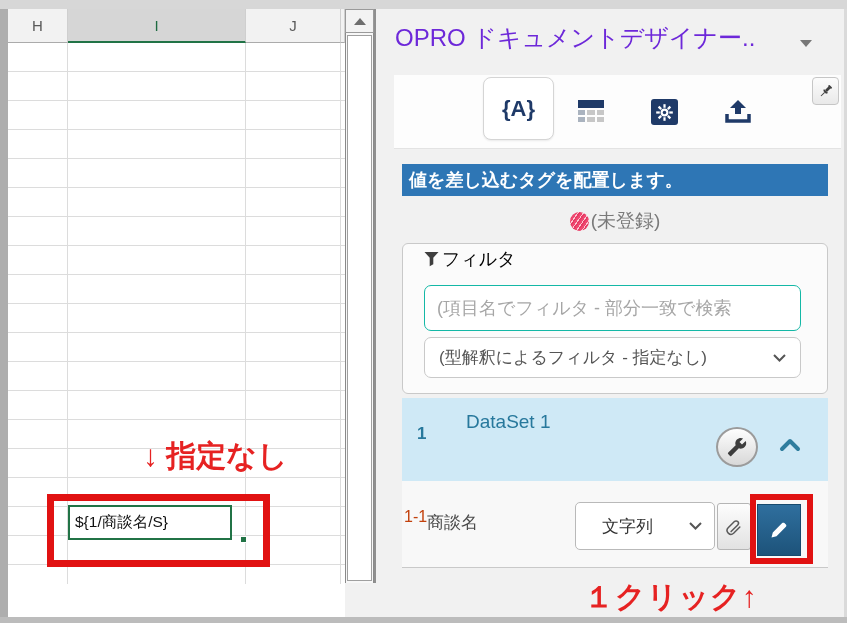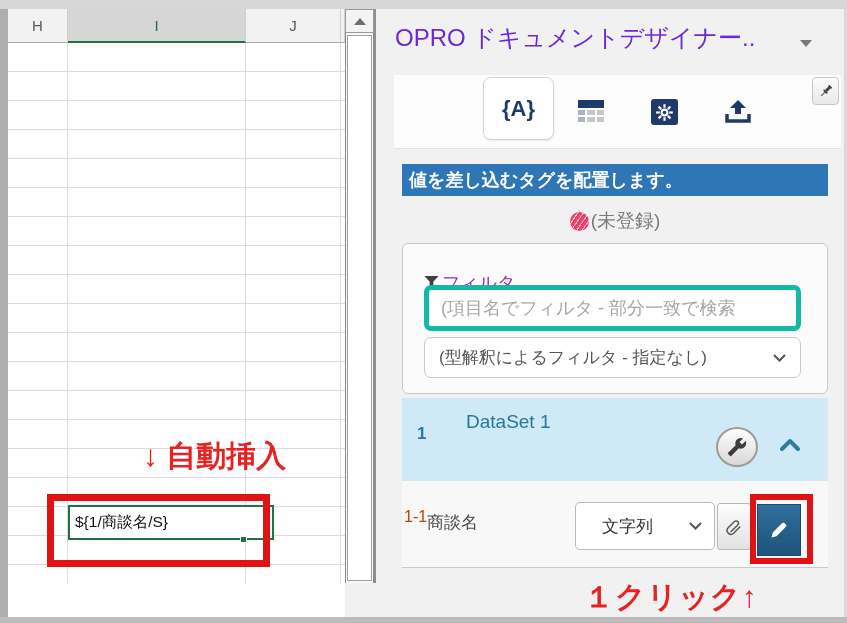--- a/index.html
+++ b/index.html
@@ -31,21 +31,21 @@
                   border-left:1px solid #8a8a8a; border-right:1px solid #8a8a8a; }
   .scroll-up    { left:345px; top:9px; width:29px; height:24px; background:#f3f3f3;
                   border:1px solid #9a9a9a; display:flex; align-items:center; justify-content:center; }
   .tri-up   { width:0; height:0; border-left:6px solid transparent; border-right:6px solid transparent;
               border-bottom:7px solid #6e6e6e; }
   .scroll-thumb { left:347px; top:35px; width:25px; height:546px; background:#fff; border:1px solid #9f9f9f; }
   .splitter { left:374px; top:9px; width:2px; height:574px; background:#8f8f8f; }
 
   
   .autoinsert { left:143px; top:436px; font-size:30px; font-weight:bold; color:#e62222; white-space:nowrap; z-index:30; }
-  .tag-cell   { left:68px; top:505px; width:206px; height:35px; background:#fff; border:2px solid #217346;
+  .tag-cell   { left:68px; top:505px; width:164px; height:35px; background:#fff; border:2px solid #217346;
                 display:flex; align-items:center; padding-left:5px; font-size:15.5px; color:#111; z-index:20; }
   .fill-handle{ left:240px; top:536px; width:7px; height:7px; background:#217346; border:1px solid #fff; z-index:22; }
   .redbox-cell{ left:47px; top:494px; width:223px; height:73px; border:7px solid #e11212; z-index:25; }
   .oneclick   { left:584px; top:577px; font-size:30px; font-weight:bold; color:#e62222;
                 letter-spacing:1px; white-space:nowrap; z-index:30; }
 
   
   .pane-title { left:395px; top:22px; width:395px; height:34px; font-size:24px; color:#6d28d9; white-space:nowrap; }
   .title-caret{ left:800px; top:40px; width:0; height:0; border-left:6px solid transparent;
                 border-right:6px solid transparent; border-top:7px solid #777; }
@@ -74,23 +74,23 @@
   .banner { left:402px; top:164px; width:426px; height:32px; background:#2e76b5; color:#fff;
             font-size:18px; font-weight:bold; line-height:32px; padding-left:7px; white-space:nowrap; }
 
   .unreg-row { left:402px; top:207px; width:426px; height:28px; display:flex; align-items:center;
                justify-content:center; gap:2px; color:#7a7a7a; font-size:19px; }
   .hatch-dot { width:19px; height:19px; border-radius:50%;
                background:repeating-linear-gradient(125deg,#ef476f 0 2px,#fbc6d2 2px 3px,#e63963 3px 4.5px); }
 
   .filter-card  { left:402px; top:243px; width:426px; height:151px; background:#fbfbfb;
                   border:1px solid #c9c9c9; border-radius:6px; }
-  .filter-label { left:424px; top:271px; height:24px; display:flex; align-items:center; gap:3px;
-                  color:#a21caf; font-size:18px;text-decoration:underline; }
-  .search-input { left:424px; top:285px; width:377px; height:46px; border:5px solid #14b8a6;
+  .filter-label { left:424px; top:247px; height:24px; display:flex; align-items:center; gap:3px;
+                  color:#000000; font-size:18px; }
+  .search-input { left:424px; top:285px; width:377px; height:46px; border:1px solid #14b8a6;
                   border-radius:7px; padding:0 12px; font-size:18px; color:#333; background:#fff; }
   .search-input::placeholder { color:#a6a6a6; }
   .select-box   { background:#fff; border:1px solid #c9c9c9; border-radius:7px; display:flex;
                   align-items:center; font-size:17px; color:#555; }
   .type-select  { left:424px; top:337px; width:377px; height:41px; padding:0 14px; }
   .chev-right   { margin-left:auto; }
 
   .ds-header { left:402px; top:398px; width:426px; height:83px; background:#cfe9f6; }
   .ds-index  { left:417px; top:424px; font-size:17px; font-weight:bold; color:#27789c; }
   .ds-name   { left:466px; top:411px; font-size:19px; color:#27789c; }
@@ -131,21 +131,21 @@
   <div class="a vline vl2"></div>
   <div class="a vline vl3"></div>
 
   <div class="a scroll-track"></div>
   <div class="a scroll-thumb"></div>
   <div class="a scroll-up">
     <span class="tri-up"></span>
   </div>
   <div class="a splitter"></div>
 
-  <div class="a autoinsert">↓ 自動挿入</div>
+  <div class="a autoinsert">↓ 指定なし</div>
   <div class="a tag-cell">${1/商談名/S}</div>
   <div class="a fill-handle"></div>
   <div class="a redbox-cell"></div>
   <div class="a oneclick">１クリック↑</div>
 
   <div class="a pane-title">OPRO ドキュメントデザイナー..</div>
   <div class="a title-caret"></div>
 
   <div class="a toolbar"></div>
   <div class="a tab-active">

